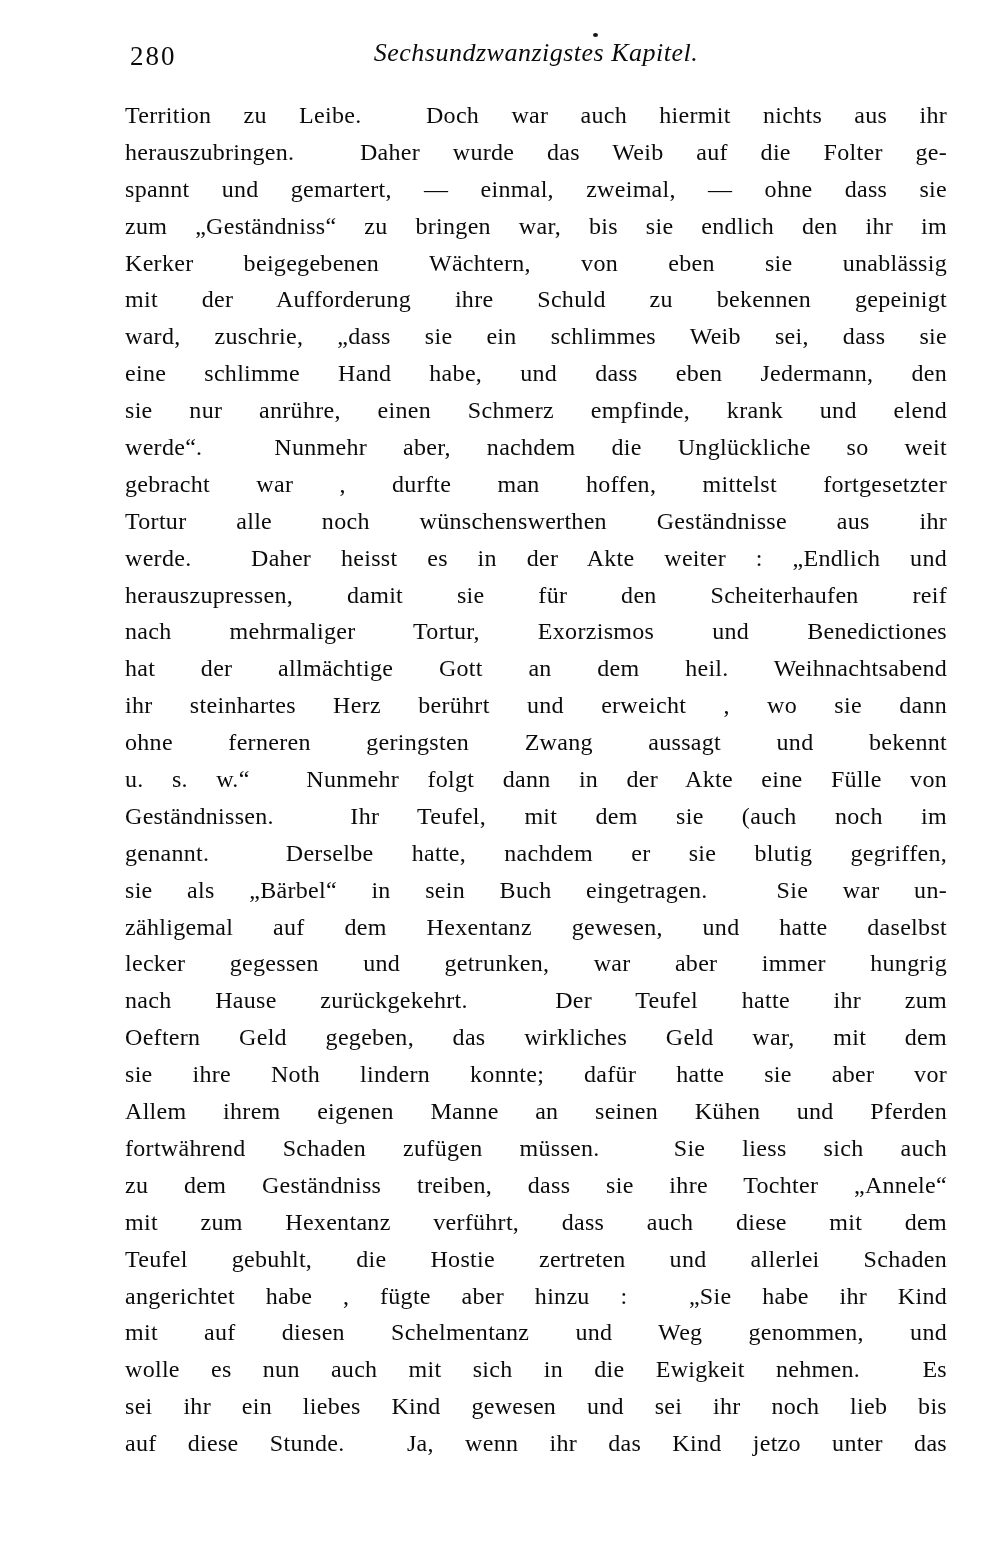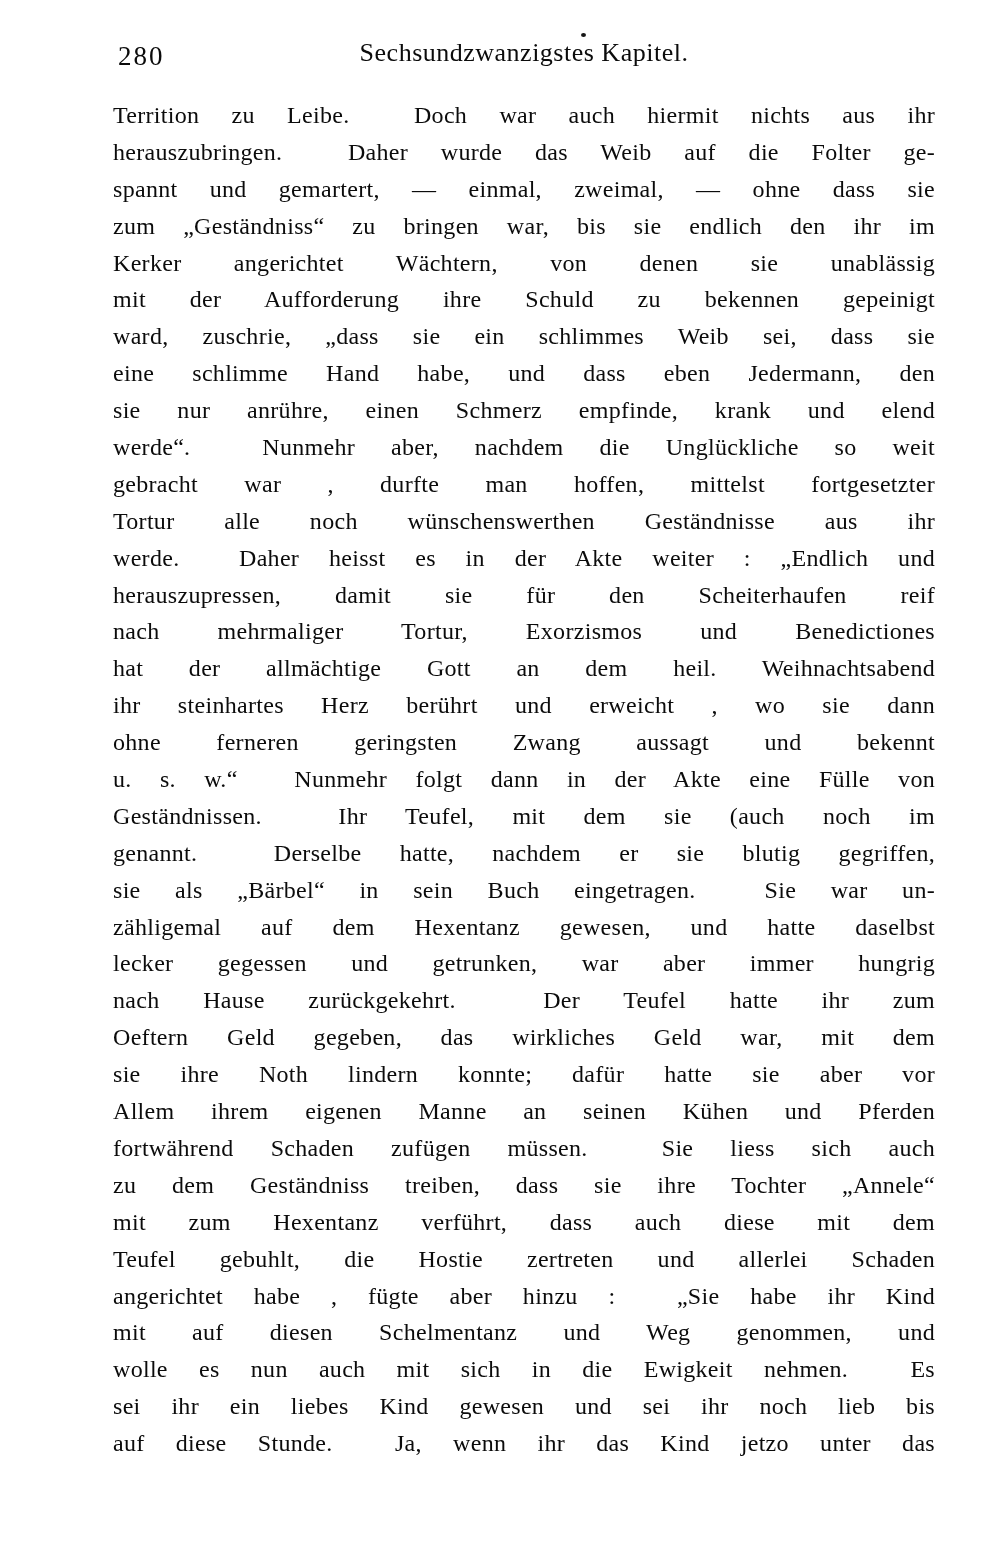--- a/index.html
+++ b/index.html
@@ -4,32 +4,32 @@
 <style>
   html, body { margin: 0; padding: 0; }
   body {
     width: 1000px; height: 1554px;
     background: #ffffff;
     position: relative;
     overflow: hidden;
     font-family: "Liberation Serif", "DejaVu Serif", serif;
     color: #0b0b0b;
   }
-  .page { position: absolute; inset: 0; }
+  .page { position: absolute; inset: 0; margin-left: 12px; }
   .header {
     position: absolute;
     top: 38px; left: 113px; width: 822px; height: 40px;
   }
   .pagenum {
     position: absolute; left: 5px; top: 3px;
     font-size: 27px; letter-spacing: 2px;
   }
   .chapter {
     display: block; text-align: center;
-    font-size: 26px; letter-spacing: 0.5px;
+    font-size: 26px; letter-spacing: 0.5px; font-style: italic;
   }
   .speck {
     position: absolute; left: 581px; top: 33px;
     width: 5px; height: 4px; background: #151515; border-radius: 50%;
   }
   .body-text {
     position: absolute;
     top: 97px; left: 113px; width: 822px;
     font-size: 24px;
     line-height: 36.9px;
@@ -53,21 +53,21 @@
   <div class="header">
     <span class="pagenum">280</span>
     <span class="chapter">Sechsundzwanzigstes Kapitel.</span>
   </div>
 
   <div class="body-text">
       <div class="line">Territion zu Leibe.&nbsp; Doch war auch hiermit nichts aus ihr</div>
       <div class="line">herauszubringen.&nbsp; Daher wurde das Weib auf die Folter ge-</div>
       <div class="line">spannt und gemartert, — einmal, zweimal, — ohne dass sie</div>
       <div class="line">zum „Geständniss“ zu bringen war, bis sie endlich den ihr im</div>
-      <div class="line">Kerker angerichtet Wächtern, von denen sie unablässig</div>
+      <div class="line">Kerker beigegebenen Wächtern, von eben sie unablässig</div>
       <div class="line">mit der Aufforderung ihre Schuld zu bekennen gepeinigt</div>
       <div class="line">ward, zuschrie, „dass sie ein schlimmes Weib sei, dass sie</div>
       <div class="line">eine schlimme Hand habe, und dass eben Jedermann, den</div>
       <div class="line">sie nur anrühre, einen Schmerz empfinde, krank und elend</div>
       <div class="line">werde“.&nbsp; Nunmehr aber, nachdem die Unglückliche so weit</div>
       <div class="line">gebracht war , durfte man hoffen, mittelst fortgesetzter</div>
       <div class="line">Tortur alle noch wünschenswerthen Geständnisse aus ihr</div>
       <div class="line">werde.&nbsp; Daher heisst es in der Akte weiter : „Endlich und</div>
       <div class="line">herauszupressen, damit sie für den Scheiterhaufen reif</div>
       <div class="line">nach mehrmaliger Tortur, Exorzismos und Benedictiones</div>

